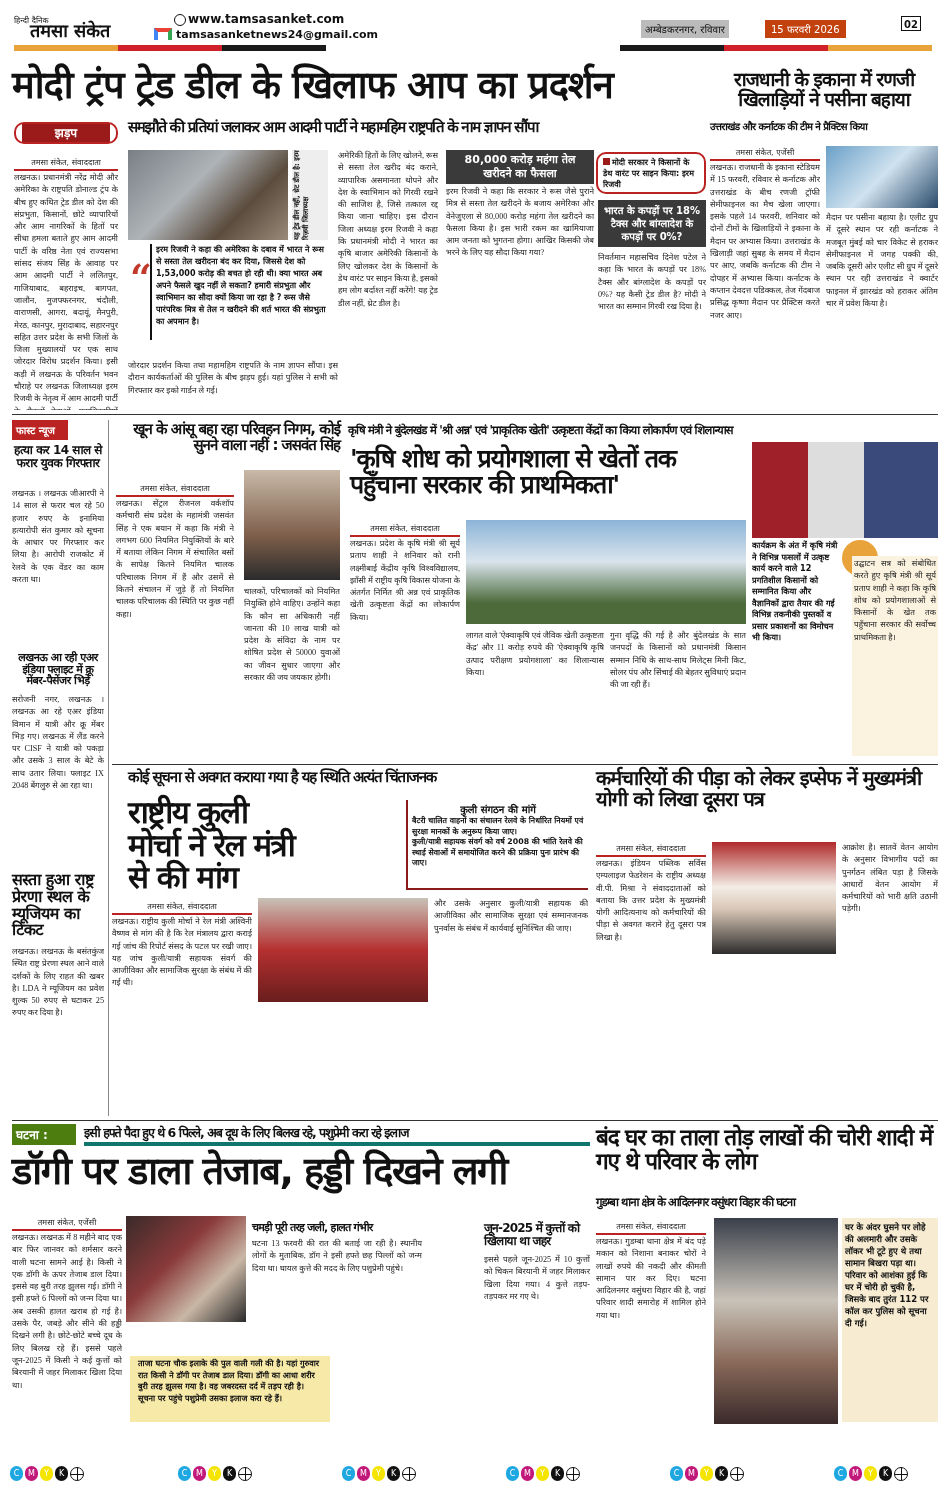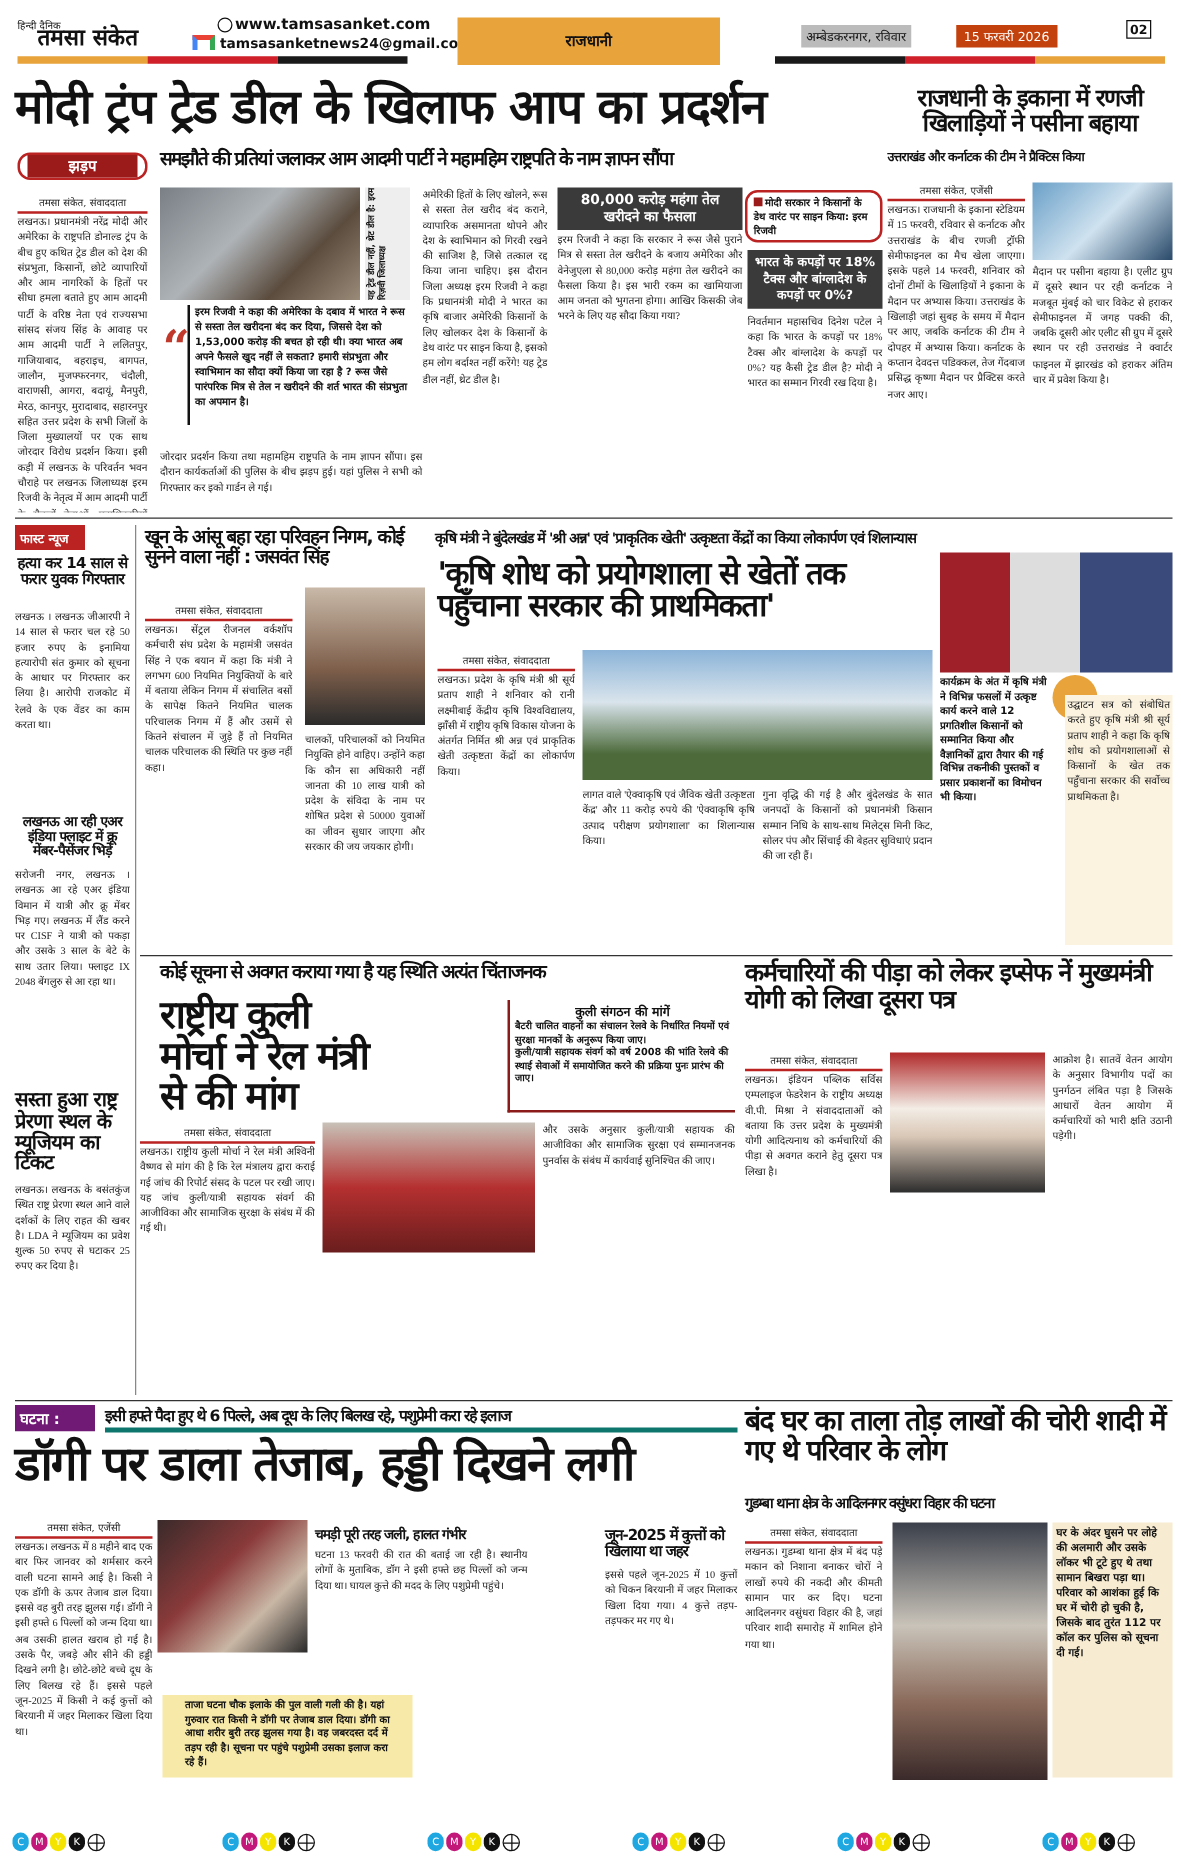--- a/index.html
+++ b/index.html
@@ -23,23 +23,20 @@
 <div class="abs" style="left:0;top:0;width:945px;height:52px">
   <div class="abs" style="left:14px;top:14px;font-size:8px">हिन्दी दैनिक</div>
   <div class="abs hl" style="left:30px;top:22px;font-size:18px;letter-spacing:0">तमसा संकेत</div>
   <div class="abs" style="left:154px;top:28px;width:18px;height:12px;border-left:4px solid #4285f4;border-right:4px solid #34a853;border-top:4px solid #ea4335"></div>
   <div class="abs" style="left:174px;top:14px;width:12px;height:12px;border:1.5px solid #111;border-radius:50%"></div>
   <div class="abs" style="left:188px;top:12px;font-size:12px;font-weight:bold">www.tamsasanket.com</div>
   <div class="abs" style="left:176px;top:28px;font-size:11px;font-weight:bold">tamsasanketnews24@gmail.com</div>
   <div class="abs" style="left:14px;top:45px;width:104px;height:6px;background:#e8a33a"></div>
   <div class="abs" style="left:118px;top:45px;width:104px;height:6px;background:#d0202a"></div>
   <div class="abs" style="left:222px;top:45px;width:104px;height:6px;background:#1a1a1a"></div>
-  <div class="abs" style="left:366px;top:14px;width:210px;height:38px;background:#e8a33a;text-align:center">
-    <span style="font-size:12px;line-height:38px;font-weight:bold">राजधानी</span>
-  </div>
   <div class="abs" style="left:641px;top:20px;background:#bbb;padding:2px 4px;font-size:10px">अम्बेडकरनगर, रविवार</div>
   <div class="abs" style="left:765px;top:20px;background:#c2410c;color:#fff;padding:2px 6px;font-size:10px">15 फरवरी 2026</div>
   <div class="abs" style="left:901px;top:16px;border:1px solid #111;padding:2px 2px 0;font-size:10px;font-weight:bold">02</div>
   <div class="abs" style="left:620px;top:45px;width:104px;height:6px;background:#1a1a1a"></div>
   <div class="abs" style="left:724px;top:45px;width:104px;height:6px;background:#d0202a"></div>
   <div class="abs" style="left:828px;top:45px;width:104px;height:6px;background:#e8a33a"></div>
 </div>
 
 <div class="abs hl" style="left:12px;top:66px;width:690px;font-size:38px;white-space:nowrap">मोदी ट्रंप ट्रेड डील के खिलाफ आप का प्रदर्शन</div>
 <div class="abs" style="left:14px;top:122px;width:104px;height:22px;border:2px solid #b22;border-radius:10px;background:#fff;padding:0 6px">
@@ -73,21 +70,21 @@
 
 <div class="abs" style="left:12px;top:420px;width:56px;background:#b22;color:#fff;font-size:10px;font-weight:bold;padding:3px 4px">फास्ट न्यूज</div>
 <div class="abs hl" style="left:12px;top:444px;width:92px;font-size:12px;text-align:center;letter-spacing:-0.5px">हत्या कर 14 साल से फरार युवक गिरफ्तार</div>
 <div class="abs body-text" style="left:12px;top:488px;width:92px;height:156px">लखनऊ । लखनऊ जीआरपी ने 14 साल से फरार चल रहे 50 हजार रुपए के इनामिया हत्यारोपी संत कुमार को सूचना के आधार पर गिरफ्तार कर लिया है। आरोपी राजकोट में रेलवे के एक वेंडर का काम करता था।</div>
 <div class="abs hl" style="left:12px;top:652px;width:92px;font-size:11px;text-align:center;letter-spacing:-0.5px">लखनऊ आ रही एअर इंडिया फ्लाइट में क्रू मेंबर-पैसेंजर भिड़े</div>
 <div class="abs body-text" style="left:12px;top:694px;width:92px;height:202px">सरोजनी नगर, लखनऊ । लखनऊ आ रहे एअर इंडिया विमान में यात्री और क्रू मेंबर भिड़ गए। लखनऊ में लैंड करने पर CISF ने यात्री को पकड़ा और उसके 3 साल के बेटे के साथ उतार लिया। फ्लाइट IX 2048 बेंगलुरु से आ रहा था।</div>
 <div class="abs hl" style="left:12px;top:872px;width:92px;font-size:16px;text-align:left;letter-spacing:-0.5px">सस्ता हुआ राष्ट्र प्रेरणा स्थल के म्यूजियम का टिकट</div>
 <div class="abs body-text" style="left:12px;top:946px;width:92px;height:168px">लखनऊ। लखनऊ के बसंतकुंज स्थित राष्ट्र प्रेरणा स्थल आने वाले दर्शकों के लिए राहत की खबर है। LDA ने म्यूजियम का प्रवेश शुल्क 50 रुपए से घटाकर 25 रुपए कर दिया है।</div>
 <div class="abs vline" style="left:108px;top:420px;height:696px"></div>
 
-<div class="abs hl" style="left:116px;top:422px;width:224px;font-size:15px;text-align:left;letter-spacing:-1px">खून के आंसू बहा रहा परिवहन निगम, कोई सुनने वाला नहीं : जसवंत सिंह</div>
+<div class="abs hl" style="left:116px;top:422px;width:224px;font-size:15px;text-align:right;letter-spacing:-1px">खून के आंसू बहा रहा परिवहन निगम, कोई सुनने वाला नहीं : जसवंत सिंह</div>
 <div class="abs byline" style="left:116px;top:482px;width:118px">तमसा संकेत, संवाददाता</div>
 <div class="abs body-text" style="left:116px;top:498px;width:118px;height:262px">लखनऊ। सेंट्रल रीजनल वर्कशॉप कर्मचारी संघ प्रदेश के महामंत्री जसवंत सिंह ने एक बयान में कहा कि मंत्री ने लगभग 600 नियमित नियुक्तियों के बारे में बताया लेकिन निगम में संचालित बसों के सापेक्ष कितने नियमित चालक परिचालक निगम में हैं और उसमें से कितने संचालन में जुड़े हैं तो नियमित चालक परिचालक की स्थिति पर कुछ नहीं कहा।</div>
 <div class="abs photo" style="left:244px;top:470px;width:96px;height:110px;background:linear-gradient(180deg,#c9b9a8,#7d5e4a 60%,#2b2b2b)"></div>
 <div class="abs body-text" style="left:244px;top:586px;width:96px;height:174px">चालकों, परिचालकों को नियमित नियुक्ति होने वाहिए। उन्होंने कहा कि कौन सा अधिकारी नहीं जानता की 10 लाख यात्री को प्रदेश के संविदा के नाम पर शोषित प्रदेश से 50000 युवाओं का जीवन सुधार जाएगा और सरकार की जय जयकार होगी।</div>
 
 <div class="abs hl" style="left:348px;top:424px;width:590px;font-size:11.5px;white-space:nowrap;letter-spacing:-0.8px">कृषि मंत्री ने बुंदेलखंड में 'श्री अन्न' एवं 'प्राकृतिक खेती' उत्कृष्टता केंद्रों का किया लोकार्पण एवं शिलान्यास</div>
 <div class="abs hl" style="left:350px;top:446px;width:395px;font-size:25px;letter-spacing:-1.2px">'कृषि शोध को प्रयोगशाला से खेतों तक पहुँचाना सरकार की प्राथमिकता'</div>
 <div class="abs photo" style="left:752px;top:442px;width:186px;height:96px;background:linear-gradient(90deg,#a0202a 0 30%,#ddd 30% 60%,#3a4a7a 60%)"></div>
 <div class="abs byline" style="left:350px;top:522px;width:110px">तमसा संकेत, संवाददाता</div>
 <div class="abs photo" style="left:466px;top:520px;width:280px;height:104px;background:linear-gradient(180deg,#8cb4d8,#d9e4ec 40%,#4c6a3a 80%)"></div>
@@ -113,31 +110,31 @@
 <div class="abs body-text" style="left:434px;top:898px;width:154px;height:218px">और उसके अनुसार कुली/यात्री सहायक की आजीविका और सामाजिक सुरक्षा एवं सम्मानजनक पुनर्वास के संबंध में कार्यवाई सुनिश्चित की जाए।</div>
 
 <div class="abs hl" style="left:596px;top:768px;width:342px;font-size:20px;letter-spacing:-1px">कर्मचारियों की पीड़ा को लेकर इप्सेफ नें मुख्यमंत्री योगी को लिखा दूसरा पत्र</div>
 <div class="abs byline" style="left:596px;top:842px;width:110px">तमसा संकेत, संवाददाता</div>
 <div class="abs body-text" style="left:596px;top:858px;width:110px;height:258px">लखनऊ। इंडियन पब्लिक सर्विस एम्पलाइज फेडरेशन के राष्ट्रीय अध्यक्ष वी.पी. मिश्रा ने संवाददाताओं को बताया कि उत्तर प्रदेश के मुख्यमंत्री योगी आदित्यनाथ को कर्मचारियों की पीड़ा से अवगत कराने हेतु दूसरा पत्र लिखा है।</div>
 <div class="abs photo" style="left:712px;top:842px;width:124px;height:112px;background:linear-gradient(180deg,#b02a2a,#f3ede6 40%,#d9c7b6 60%,#2d2d2d)"></div>
 <div class="abs body-text" style="left:842px;top:842px;width:96px;height:274px">आक्रोश है। सातवें वेतन आयोग के अनुसार विभागीय पदों का पुनर्गठन लंबित पड़ा है जिसके आधारों वेतन आयोग में कर्मचारियों को भारी क्षति उठानी पड़ेगी।</div>
 
 <div class="abs hline" style="left:12px;top:1120px;width:926px;background:#333"></div>
 
-<div class="abs" style="left:12px;top:1124px;width:64px;background:#701a75;color:#fff;font-weight:bold;font-size:12px;padding:2px 4px">घटना :</div>
+<div class="abs" style="left:12px;top:1124px;width:64px;background:#4d7c0f;color:#fff;font-weight:bold;font-size:12px;padding:2px 4px">घटना :</div>
 <div class="abs hl" style="left:84px;top:1126px;width:506px;font-size:12.5px;white-space:nowrap;letter-spacing:-1px;border-bottom:4px solid #0f766e;padding-bottom:3px">इसी हफ्ते पैदा हुए थे 6 पिल्ले, अब दूध के लिए बिलख रहे, पशुप्रेमी करा रहे इलाज</div>
 <div class="abs hl" style="left:12px;top:1152px;width:580px;font-size:38px;white-space:nowrap;letter-spacing:-1.5px">डॉगी पर डाला तेजाब, हड्डी दिखने लगी</div>
 <div class="abs byline" style="left:12px;top:1216px;width:110px">तमसा संकेत, एजेंसी</div>
 <div class="abs photo" style="left:126px;top:1216px;width:120px;height:106px;background:linear-gradient(135deg,#3a2a2a,#8a3a3a 40%,#c9b7a5 70%,#2a2a2a)"></div>
 <div class="abs body-text" style="left:12px;top:1232px;width:110px;height:220px">लखनऊ। लखनऊ में 8 महीने बाद एक बार फिर जानवर को शर्मसार करने वाली घटना सामने आई है। किसी ने एक डॉगी के ऊपर तेजाब डाल दिया। इससे वह बुरी तरह झुलस गई। डॉगी ने इसी हफ्ते 6 पिल्लों को जन्म दिया था। अब उसकी हालत खराब हो गई है। उसके पैर, जबड़े और सीने की हड्डी दिखने लगी है। छोटे-छोटे बच्चे दूध के लिए बिलख रहे हैं। इससे पहले जून-2025 में किसी ने कई कुत्तों को बिरयानी में जहर मिलाकर खिला दिया था।</div>
 <div class="abs hl" style="left:252px;top:1222px;width:170px;font-size:11px;white-space:nowrap;letter-spacing:-0.8px">चमड़ी पूरी तरह जली, हालत गंभीर</div>
 <div class="abs body-text" style="left:252px;top:1238px;width:170px;height:88px">घटना 13 फरवरी की रात की बताई जा रही है। स्थानीय लोगों के मुताबिक, डॉग ने इसी हफ्ते छह पिल्लों को जन्म दिया था। घायल कुत्ते की मदद के लिए पशुप्रेमी पहुंचे।</div>
 <div class="abs hl" style="left:484px;top:1222px;width:110px;font-size:12px;letter-spacing:-0.8px">जून-2025 में कुत्तों को खिलाया था जहर</div>
 <div class="abs body-text" style="left:484px;top:1254px;width:106px;height:198px">इससे पहले जून-2025 में 10 कुत्तों को चिकन बिरयानी में जहर मिलाकर खिला दिया गया। 4 कुत्ते तड़प-तड़पकर मर गए थे।</div>
-<div class="abs" style="left:130px;top:1356px;width:200px;height:66px;background:#f7e9a8;font-size:8px;line-height:11.5px;font-weight:bold;padding:2px 18px;overflow:hidden">ताजा घटना चौक इलाके की पुल वाली गली की है। यहां गुरुवार रात किसी ने डॉगी पर तेजाब डाल दिया। डॉगी का आधा शरीर बुरी तरह झुलस गया है। वह जबरदस्त दर्द में तड़प रही है। सूचना पर पहुंचे पशुप्रेमी उसका इलाज करा रहे हैं।</div>
+<div class="abs" style="left:130px;top:1356px;width:200px;height:66px;background:#f7e9a8;font-size:8px;line-height:11.5px;font-weight:bold;padding:2px 8px;overflow:hidden">ताजा घटना चौक इलाके की पुल वाली गली की है। यहां गुरुवार रात किसी ने डॉगी पर तेजाब डाल दिया। डॉगी का आधा शरीर बुरी तरह झुलस गया है। वह जबरदस्त दर्द में तड़प रही है। सूचना पर पहुंचे पशुप्रेमी उसका इलाज करा रहे हैं।</div>
 
 <div class="abs hl" style="left:596px;top:1126px;width:342px;font-size:22.5px;letter-spacing:-1.2px">बंद घर का ताला तोड़ लाखों की चोरी शादी में गए थे परिवार के लोग</div>
 <div class="abs hl" style="left:596px;top:1196px;width:342px;font-size:11.5px;white-space:nowrap;letter-spacing:-1px">गुडम्बा थाना क्षेत्र के आदिलनगर वसुंधरा विहार की घटना</div>
 <div class="abs byline" style="left:596px;top:1220px;width:110px">तमसा संकेत, संवाददाता</div>
 <div class="abs body-text" style="left:596px;top:1236px;width:110px;height:218px">लखनऊ। गुडम्बा थाना क्षेत्र में बंद पड़े मकान को निशाना बनाकर चोरों ने लाखों रुपये की नकदी और कीमती सामान पार कर दिए। घटना आदिलनगर वसुंधरा विहार की है, जहां परिवार शादी समारोह में शामिल होने गया था।</div>
 <div class="abs photo" style="left:714px;top:1218px;width:124px;height:206px;background:linear-gradient(180deg,#3a3f4a,#c9c3b9 40%,#8a6a5a 70%,#3a2a2a)"></div>
 <div class="abs" style="left:842px;top:1218px;width:96px;height:204px;background:#f7ecd2;font-size:8.5px;line-height:12px;font-weight:bold;padding:3px;overflow:hidden">घर के अंदर घुसने पर लोहे की अलमारी और उसके लॉकर भी टूटे हुए थे तथा सामान बिखरा पड़ा था। परिवार को आशंका हुई कि घर में चोरी हो चुकी है, जिसके बाद तुरंत 112 पर कॉल कर पुलिस को सूचना दी गई।</div>
 
 <div class="abs" style="left:0;top:1464px;width:945px;height:20px">
   <div class="abs cmyk" style="left:10px;top:2px">

